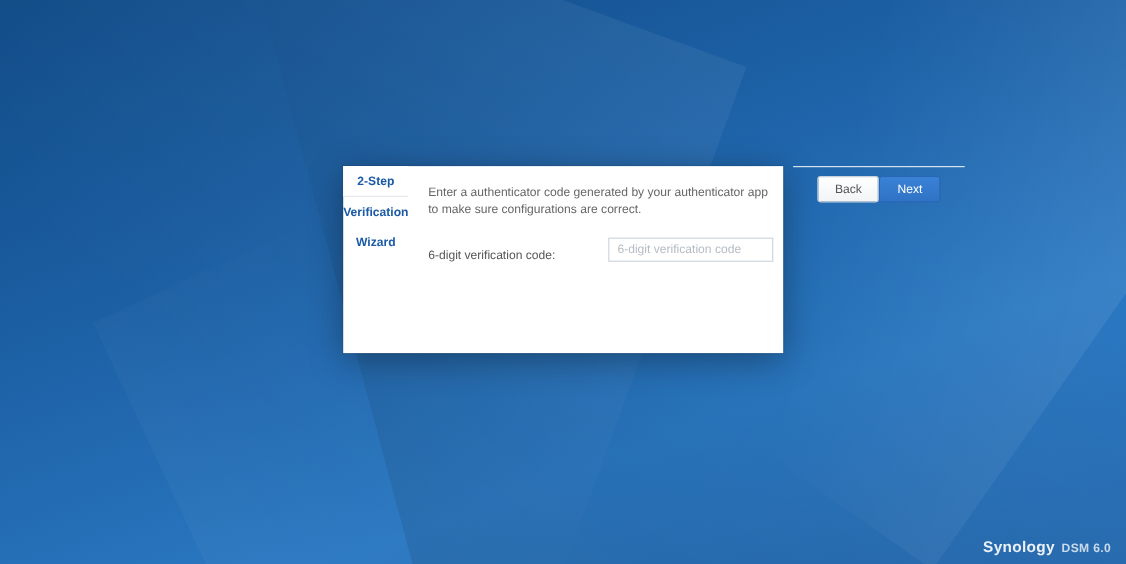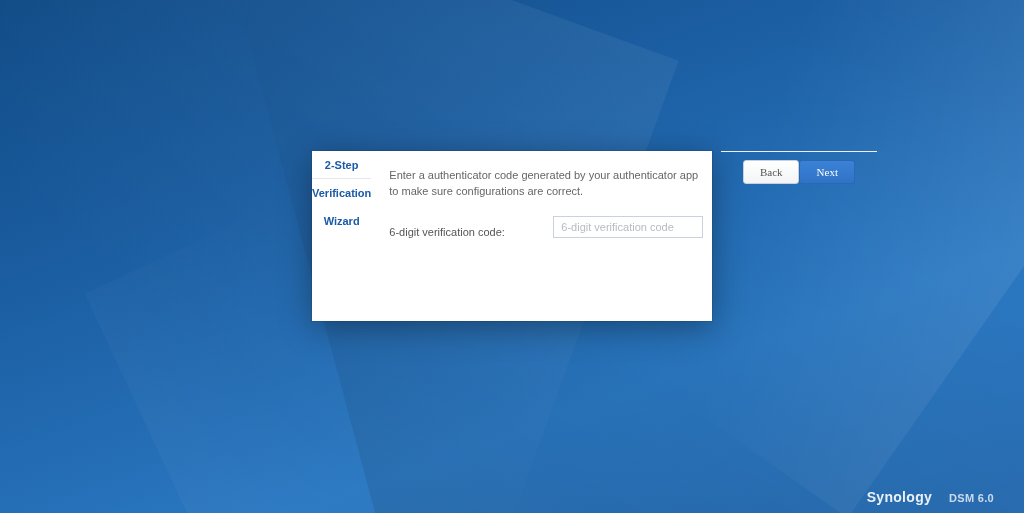--- a/index.html
+++ b/index.html
@@ -127,21 +127,20 @@
     border: 1px solid #c9d2dc;
     outline: none;
   }
   .text-input::placeholder { color: #b6bcc4; }
 
   .footer {
     border-top: 1px solid #eceff3;
     padding: 8px 22px;
     display: flex;
     justify-content: space-between;
-    font-family: Liberation Serif, serif;
   }
   .btn {
     font-family: inherit;
     font-size: 11px;
     height: 24px;
     min-width: 56px;
     padding: 0 12px;
     border-radius: 3px;
     cursor: pointer;
   }
@@ -151,28 +150,28 @@
     color: #555;
   }
   .btn-primary {
     background: linear-gradient(#3a82d6, #2f73c6);
     border: 1px solid #2a67b5;
     color: #fff;
   }
 
   .brand {
     position: absolute;
-    right: 30px;
+    right: 14px;
     bottom: 8px;
     color: rgba(255,255,255,0.75);
     font-size: 11px;
     letter-spacing: 0.3px;
     display: flex;
     align-items: baseline;
-    gap: 17px;
+    gap: 6px;
   }
   .brand .syn {
     font-size: 14px;
     font-weight: 600;
     color: rgba(255,255,255,0.9);
   }
   .brand .ver { font-weight: bold; }
 </style>
 </head>
 <body>

